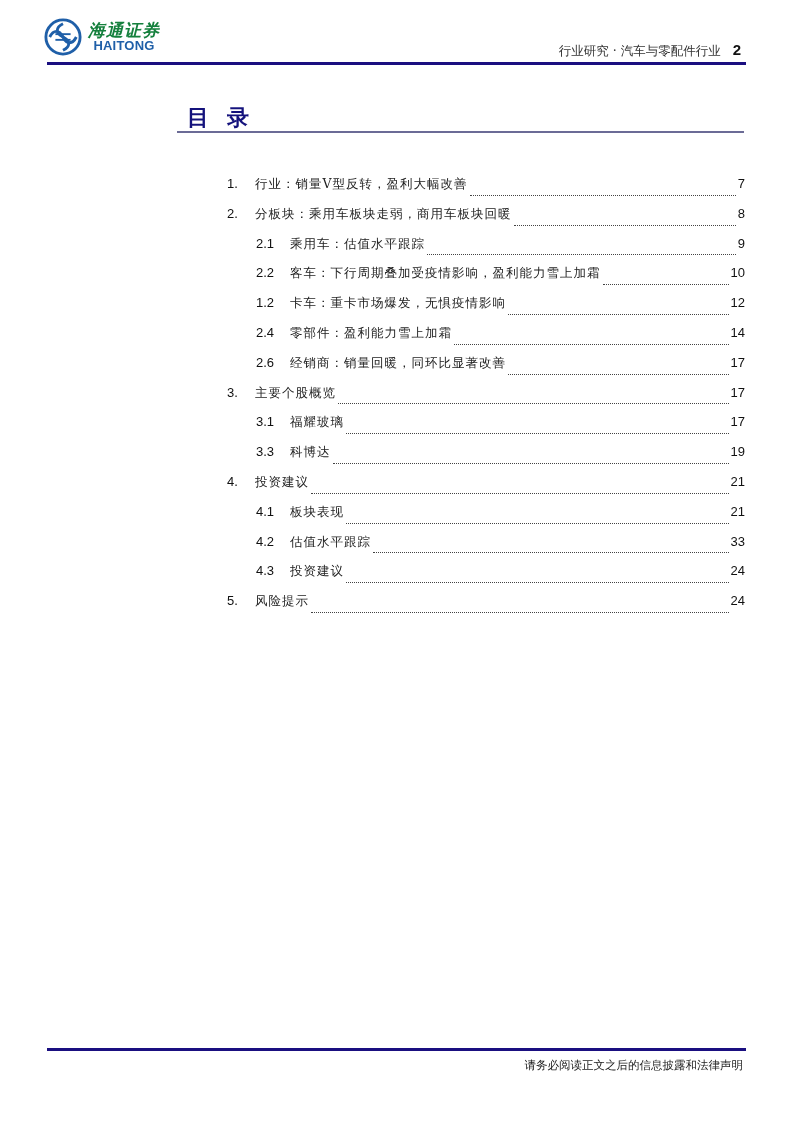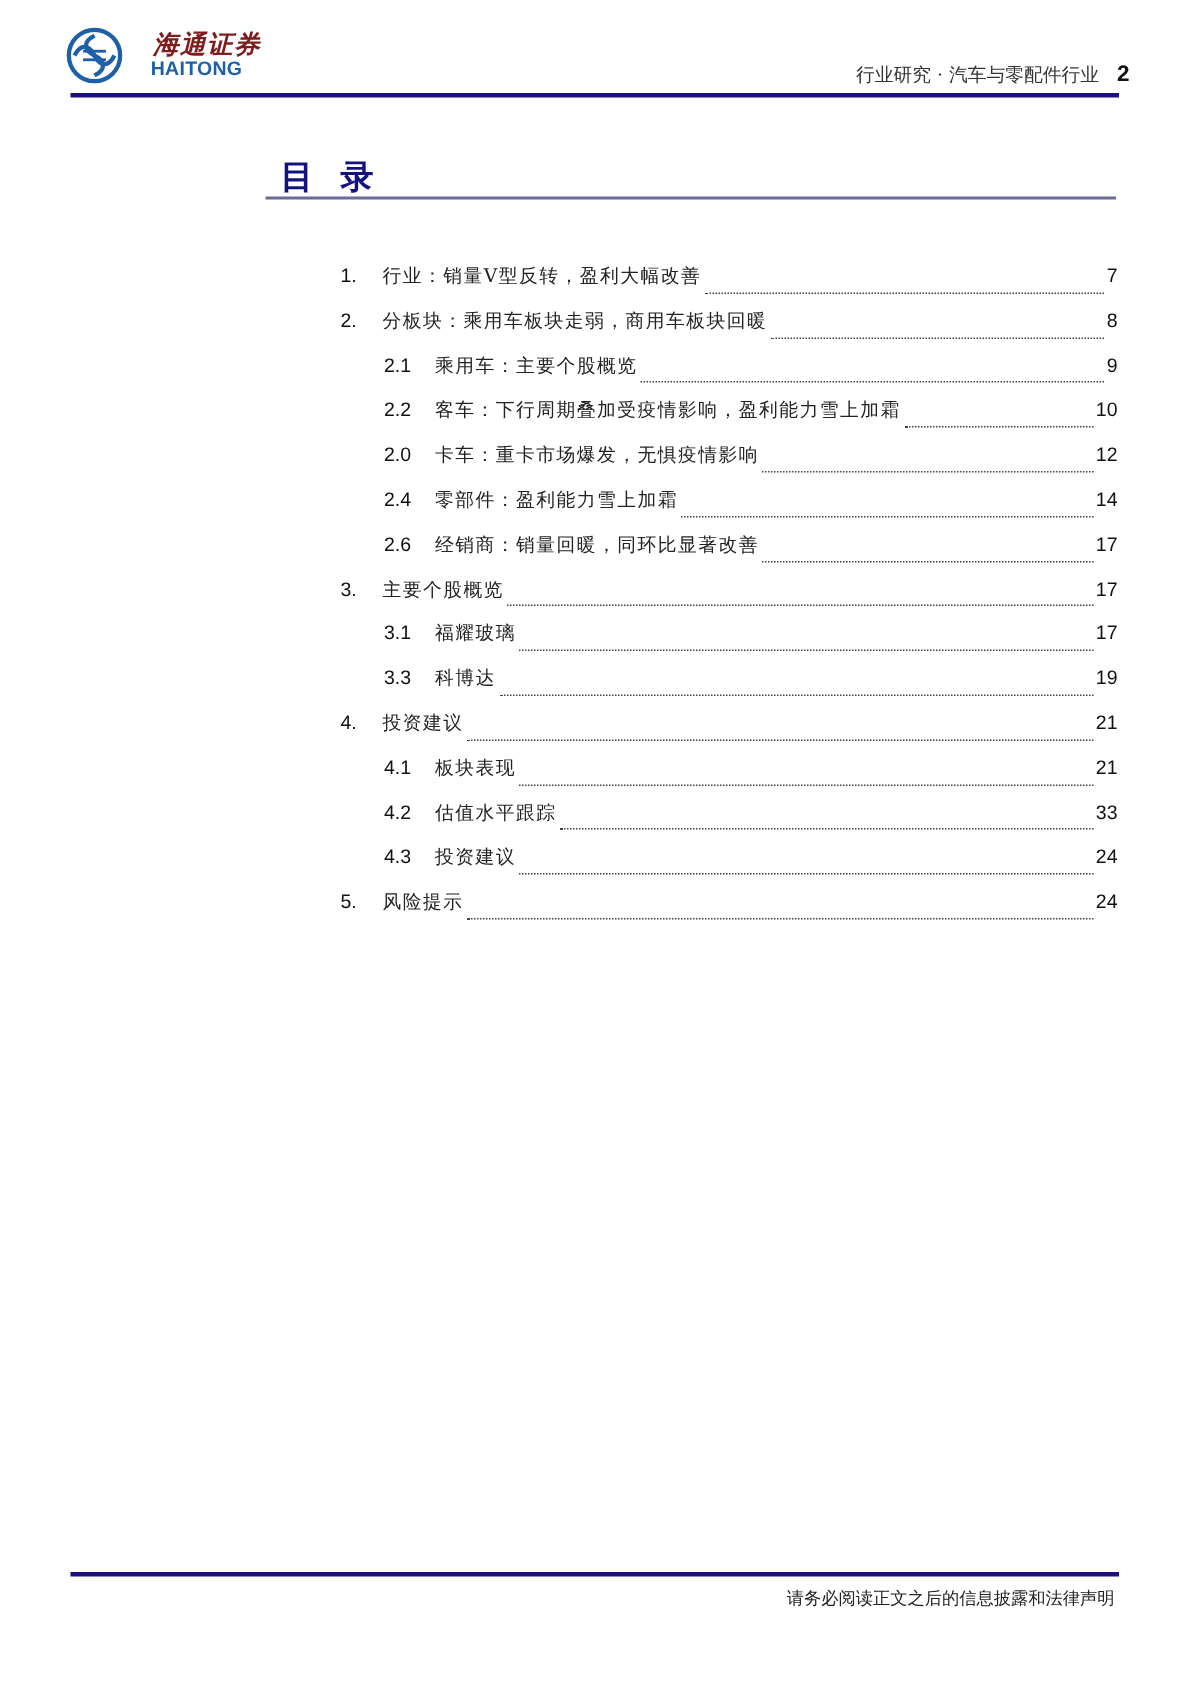--- a/index.html
+++ b/index.html
@@ -4,23 +4,23 @@
 <style>
   html, body { margin: 0; padding: 0; background: #ffffff; }
   body {
     width: 793px; height: 1122px; position: relative; overflow: hidden;
     font-family: "DejaVu Sans", "Liberation Sans", sans-serif; color: #111;
   }
   .header { position: absolute; left: 0; top: 0; width: 793px; height: 70px; }
   .logo { position: absolute; left: 44px; top: 18px; display: flex; align-items: center; }
   .logo-mark { width: 38px; height: 38px; }
   .logo-text { margin-left: 6px; display: flex; flex-direction: column; align-items: center; }
-  .logo-cn { font-family: "DejaVu Serif", serif; font-style: italic; font-weight: bold; color: #7f1d1d; font-size: 17px; letter-spacing: 1px; line-height: 18px; margin-left: 14px; }
+  .logo-cn { font-family: "DejaVu Serif", serif; font-style: italic; font-weight: bold; color: #15803d; font-size: 17px; letter-spacing: 1px; line-height: 18px; }
   .logo-en { font-family: "Liberation Sans", sans-serif; font-weight: bold; color: #1f5fa8; font-size: 13px; line-height: 14px; letter-spacing: 0.2px; }
-  .header-right { position: absolute; right: 40px; top: 41px; display: flex; align-items: baseline; }
+  .header-right { position: absolute; right: 52px; top: 41px; display: flex; align-items: baseline; }
   .header-cat { font-family: "DejaVu Serif", serif; font-size: 12.5px; color: #333; }
   .header-page { font-family: "Liberation Sans", sans-serif; font-weight: bold; font-size: 15px; color: #111; margin-left: 12px; }
   .header-rule { position: absolute; left: 47px; top: 62px; width: 699px; height: 3px; background: #1a0f80; }
 
   .toc-title { position: absolute; left: 187px; top: 103px; font-family: "DejaVu Sans", sans-serif; font-weight: bold; font-size: 22px; color: #14127c; letter-spacing: 18px; }
   .toc-rule { position: absolute; left: 177px; top: 131px; width: 567px; height: 2px; background: #6b6b96; }
 
   .toc { position: absolute; left: 227px; top: 176px; width: 518px; }
   .toc-row { display: flex; align-items: baseline; height: 29.8px; font-size: 12.5px; }
   .toc-num { font-family: "Liberation Sans", sans-serif; font-size: 13px; color: #111; }
@@ -69,32 +69,32 @@
     <span class="toc-page">7</span>
   </div>
   <div class="toc-row lvl1">
     <span class="toc-num">2.</span>
     <span class="toc-text">分板块：乘用车板块走弱，商用车板块回暖</span>
     <span class="toc-dots"></span>
     <span class="toc-page">8</span>
   </div>
   <div class="toc-row lvl2">
     <span class="toc-num">2.1</span>
-    <span class="toc-text">乘用车：主要个股概览</span>
+    <span class="toc-text">乘用车：估值水平跟踪</span>
     <span class="toc-dots"></span>
     <span class="toc-page">9</span>
   </div>
   <div class="toc-row lvl2">
     <span class="toc-num">2.2</span>
     <span class="toc-text">客车：下行周期叠加受疫情影响，盈利能力雪上加霜</span>
     <span class="toc-dots"></span>
     <span class="toc-page">10</span>
   </div>
   <div class="toc-row lvl2">
-    <span class="toc-num">2.0</span>
+    <span class="toc-num">1.2</span>
     <span class="toc-text">卡车：重卡市场爆发，无惧疫情影响</span>
     <span class="toc-dots"></span>
     <span class="toc-page">12</span>
   </div>
   <div class="toc-row lvl2">
     <span class="toc-num">2.4</span>
     <span class="toc-text">零部件：盈利能力雪上加霜</span>
     <span class="toc-dots"></span>
     <span class="toc-page">14</span>
   </div>

